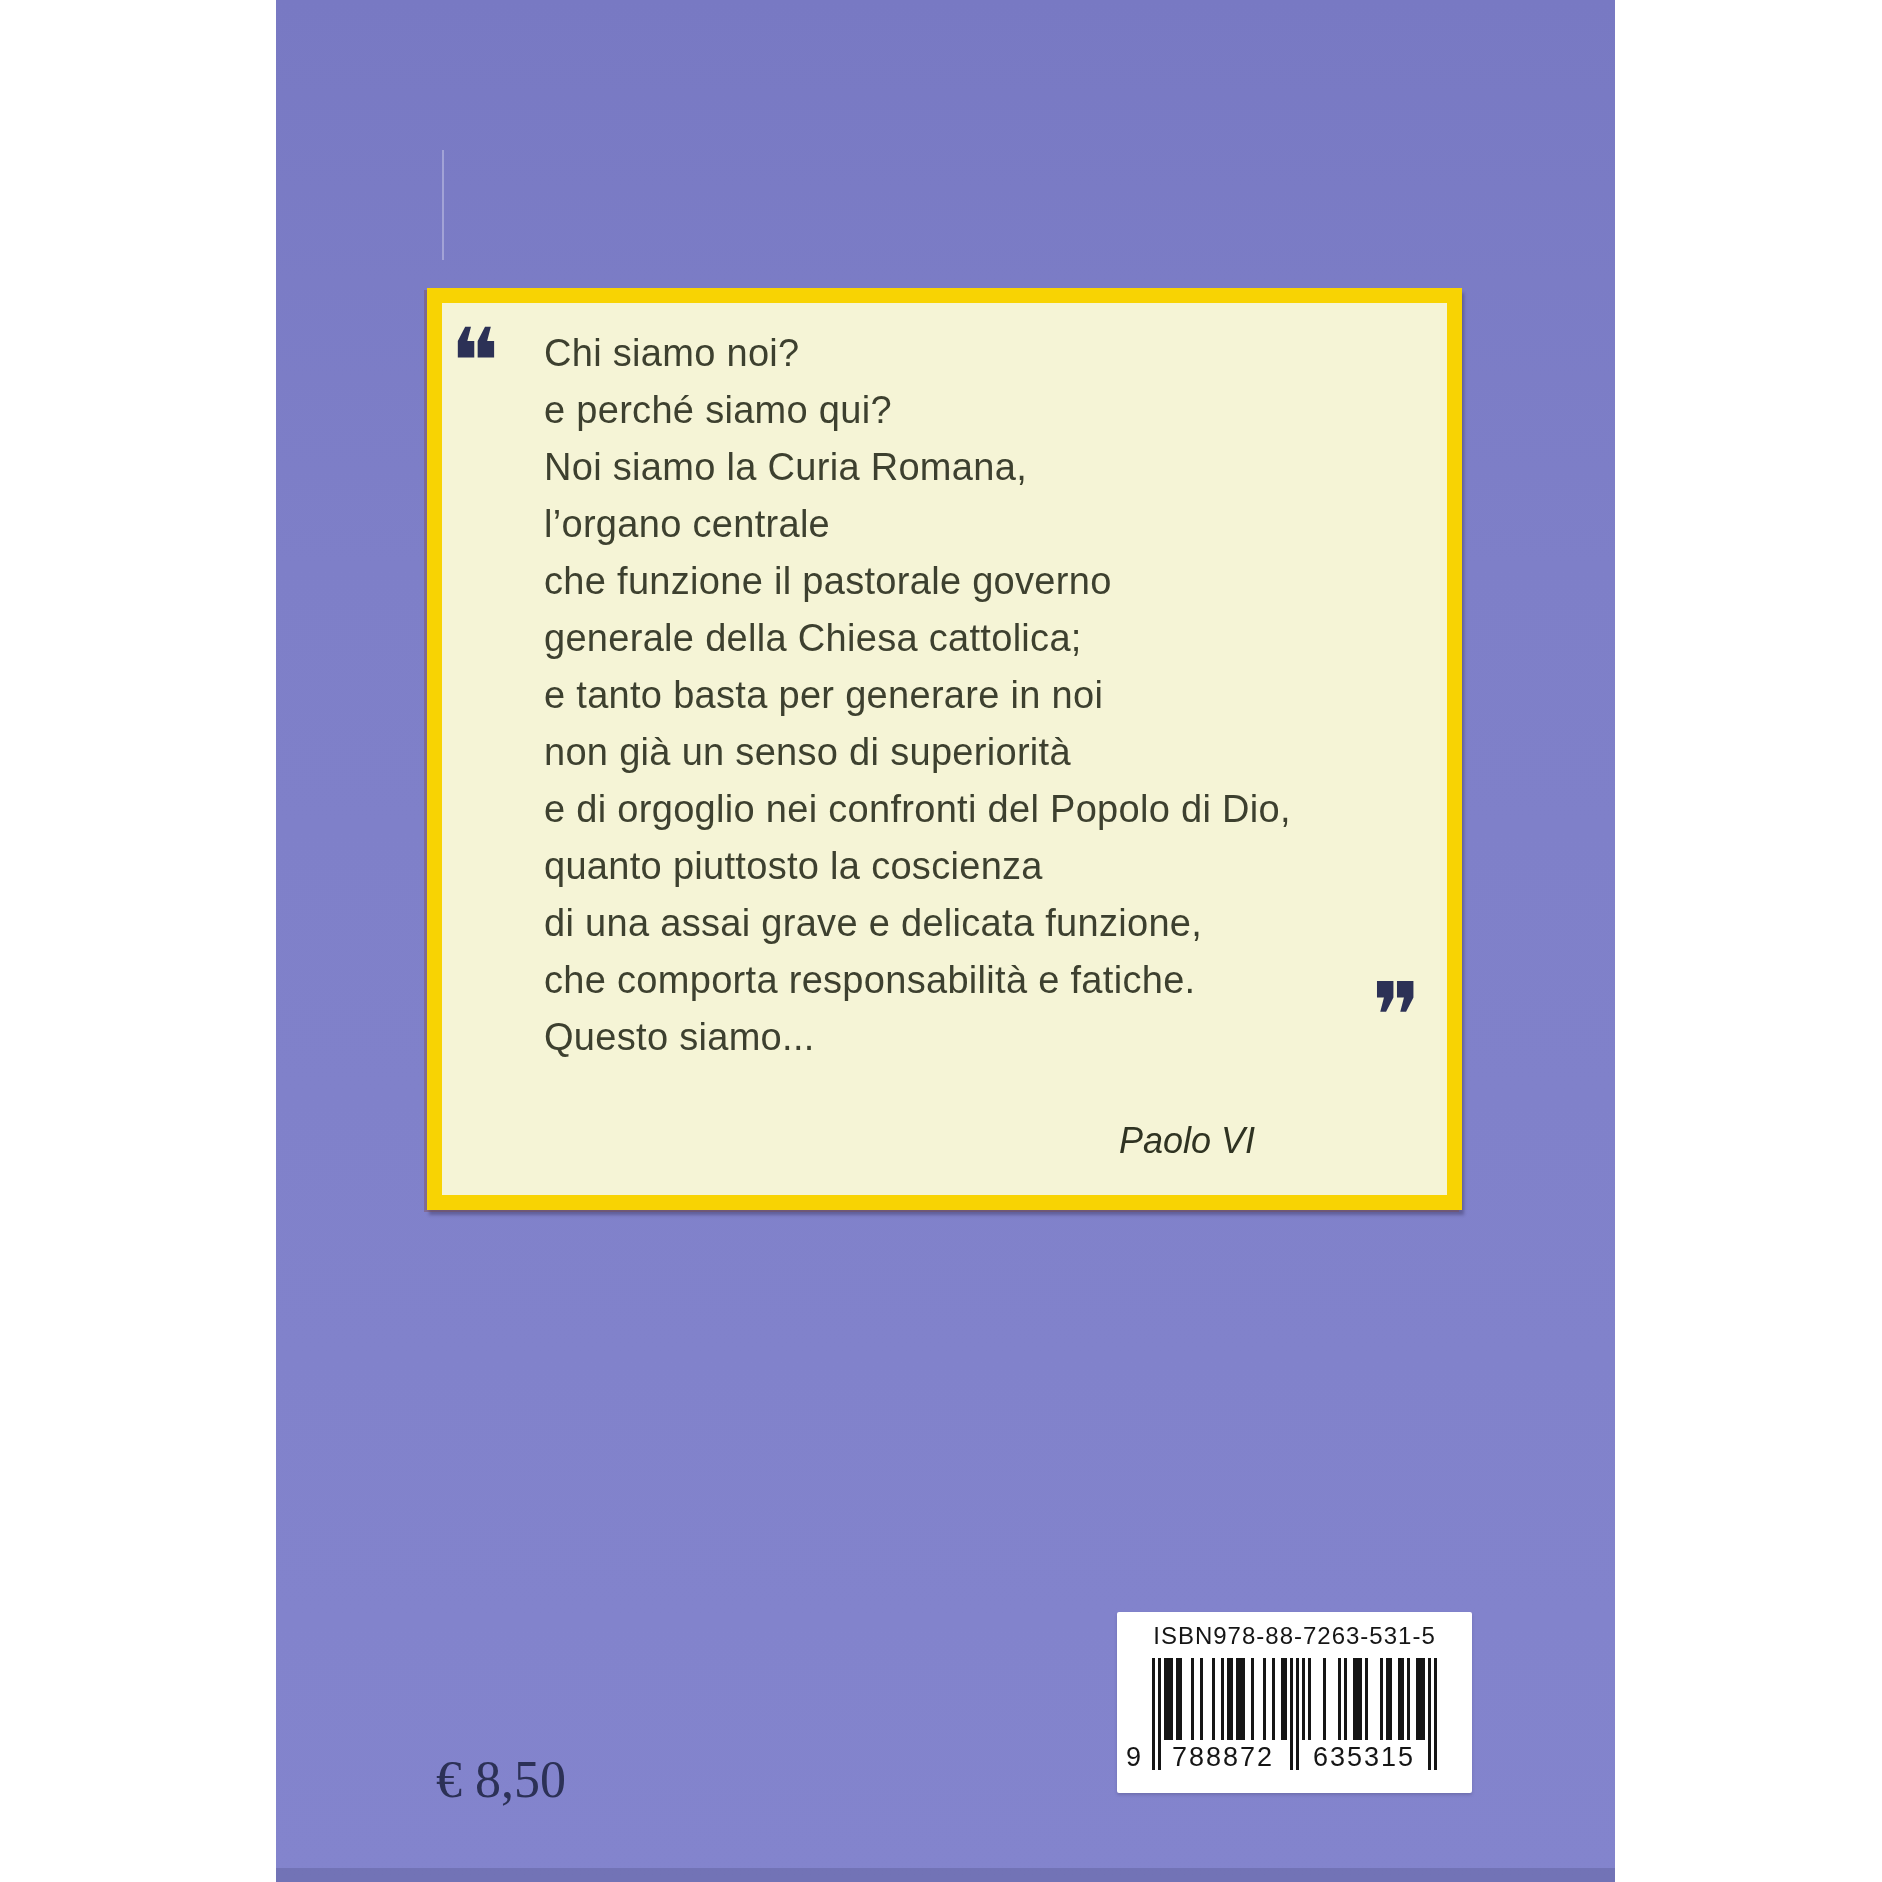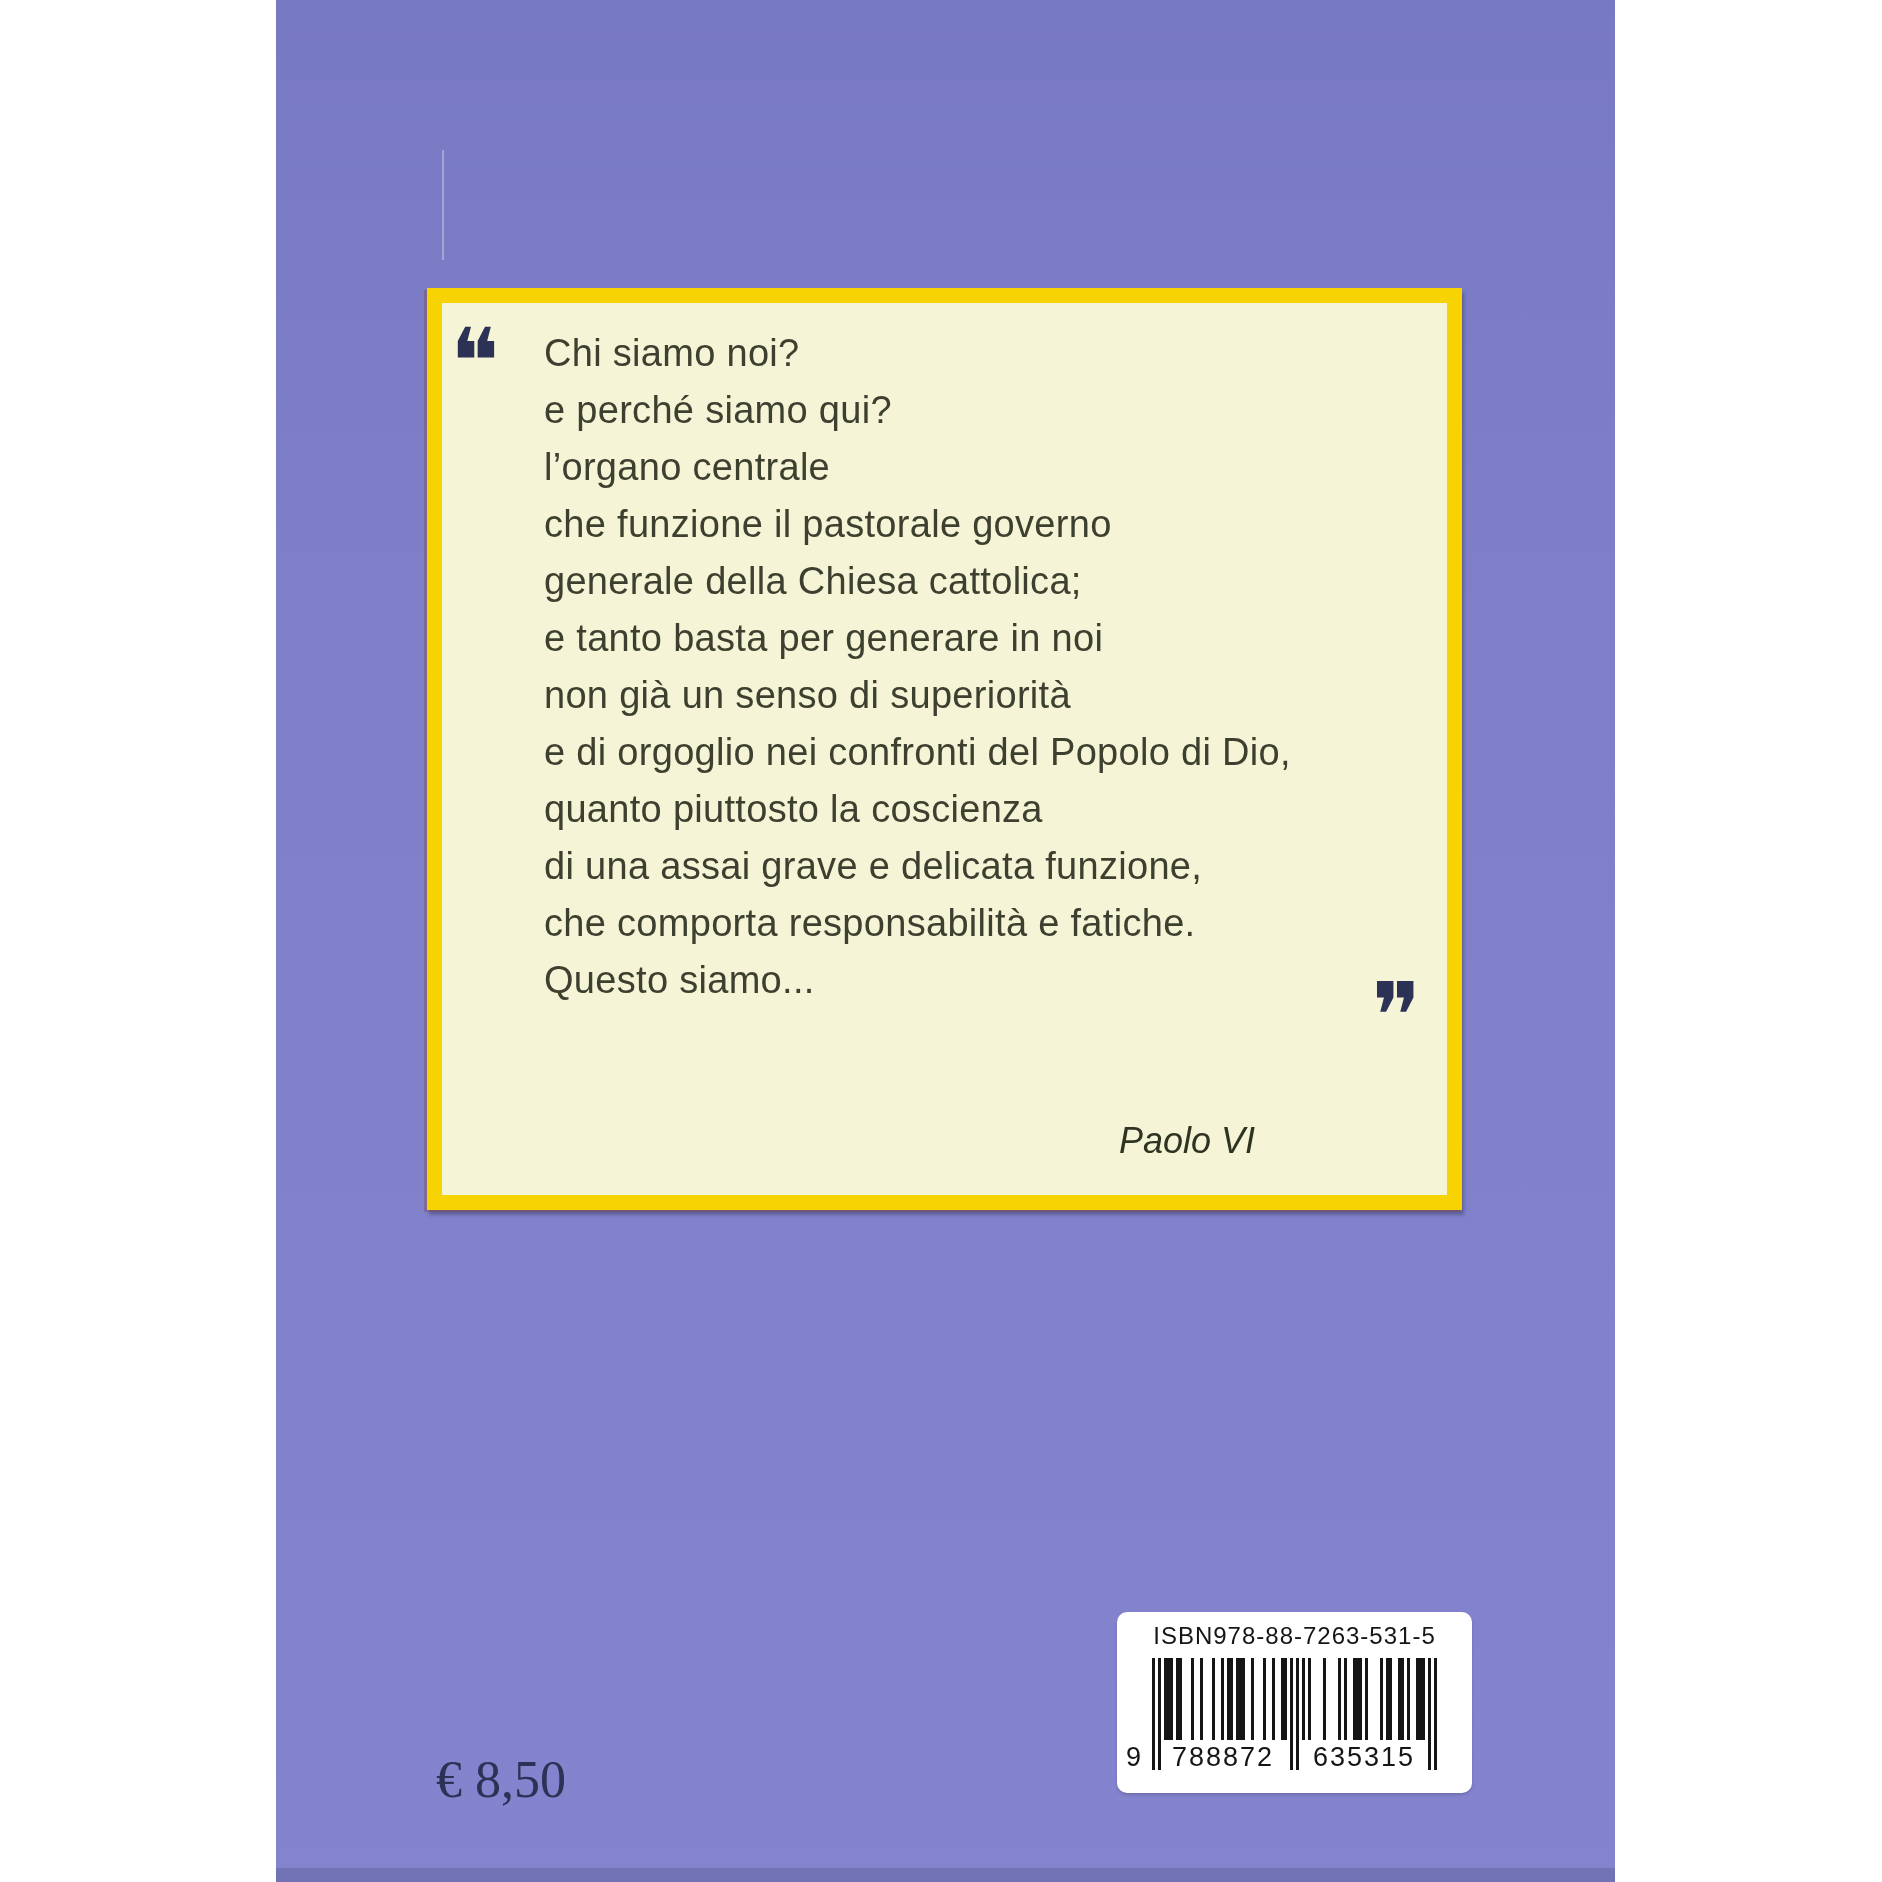--- a/index.html
+++ b/index.html
@@ -75,21 +75,21 @@
     left:160px;top:1750px;          
     font-family:"Liberation Serif", serif;
     font-size:52px;
     color:var(--navy);
   }
   .barcode-label{
     position:absolute;
     left:841px;top:1612px;          
     width:355px;height:181px;
     background:#ffffff;
-    border-radius:10px;
+    border-radius:2px;
     box-shadow:0 2px 3px rgba(50,50,90,0.25);
   }
   .isbn-text{
     position:absolute;left:0;top:10px;width:100%;
     text-align:center;
     color:var(--bar-ink);
     font-size:24px;
     letter-spacing:1px;
     white-space:nowrap;
   }
@@ -118,20 +118,21 @@
 <div class="page">
   <div class="cover">
     <div class="scratch"></div>
 
     <div class="quote-frame">
       <div class="quote-panel">
         <div class="open-quote">❝</div>
         <div class="quote-lines">
             <div>Chi siamo noi?</div>
             <div>e perché siamo qui?</div>
+            <div>Noi siamo la Curia Romana,</div>
             <div>l’organo centrale</div>
             <div>che funzione il pastorale governo</div>
             <div>generale della Chiesa cattolica;</div>
             <div>e tanto basta per generare in noi</div>
             <div>non già un senso di superiorità</div>
             <div>e di orgoglio nei confronti del Popolo di Dio,</div>
             <div>quanto piuttosto la coscienza</div>
             <div>di una assai grave e delicata funzione,</div>
             <div>che comporta responsabilità e fatiche.</div>
             <div>Questo siamo...</div>

